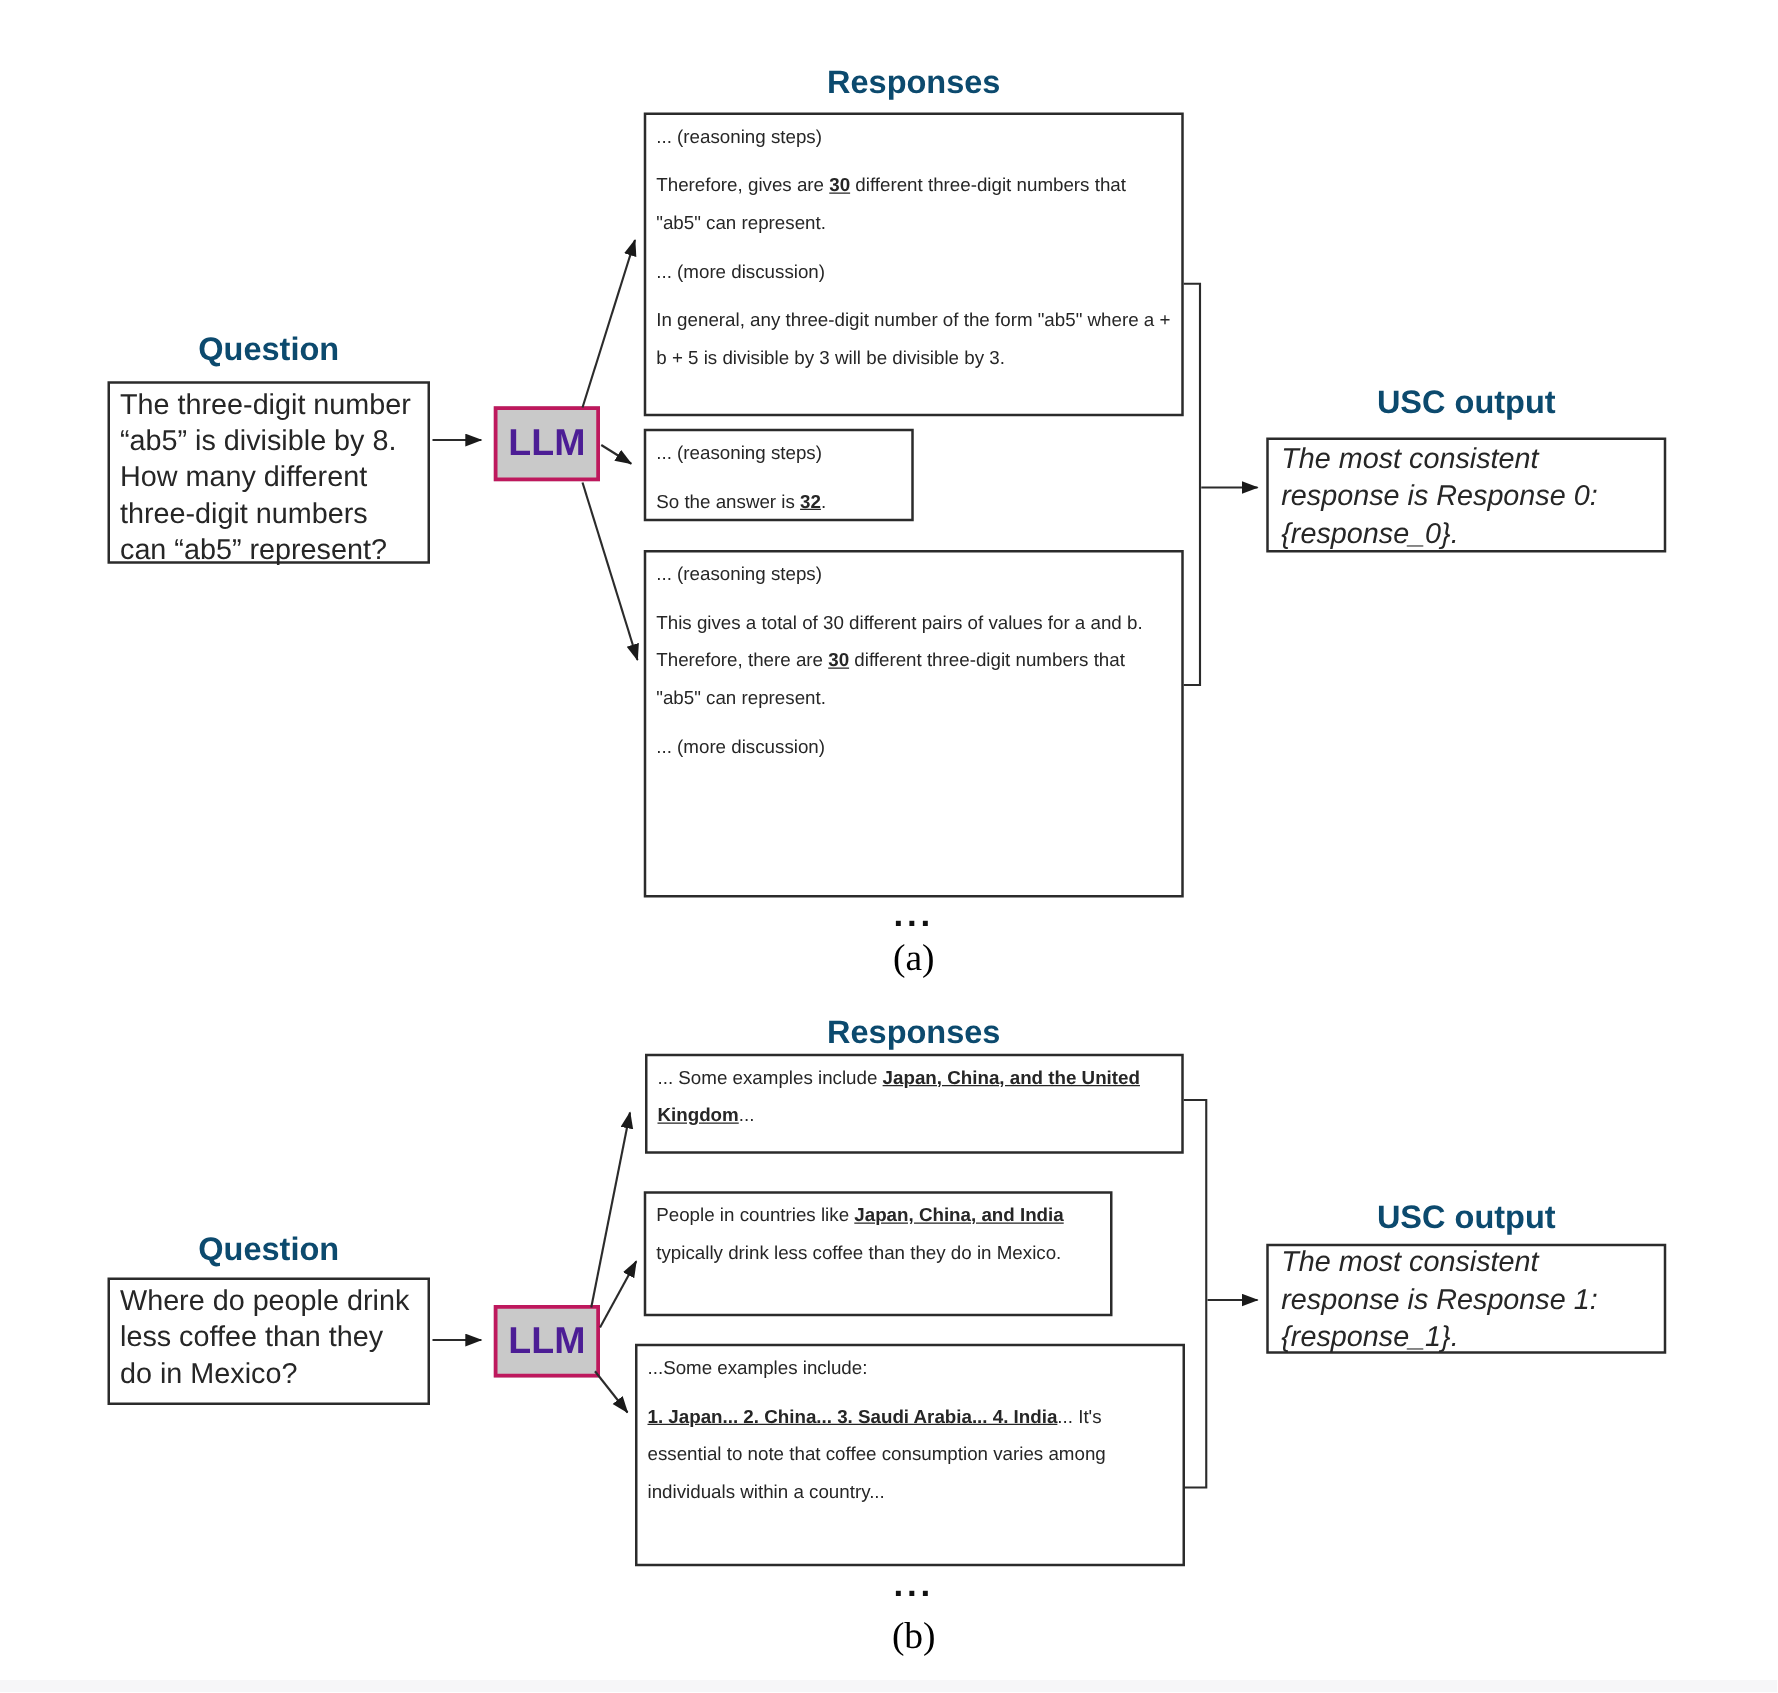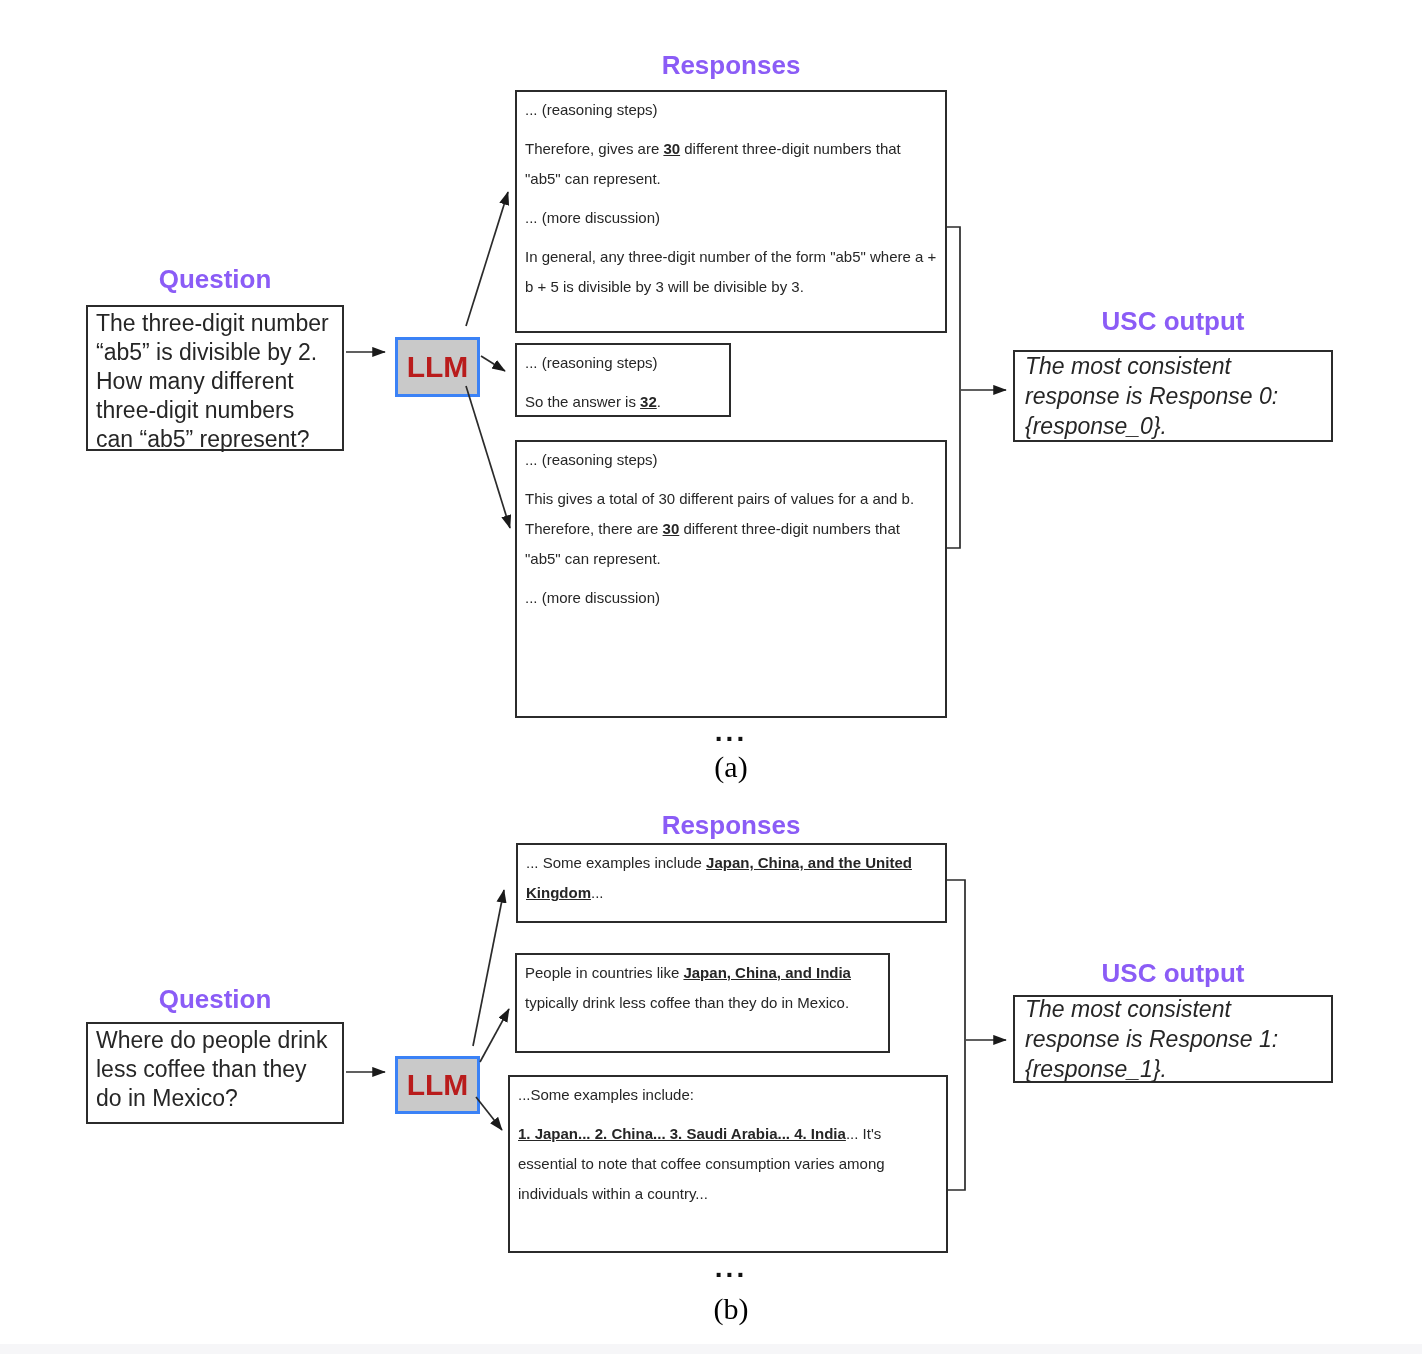--- a/index.html
+++ b/index.html
@@ -26,30 +26,29 @@
     box-sizing:border-box;
   }
   .box p{margin:0 0 9px 0;}
   .box p:last-child{margin-bottom:0;}
   .bu{font-weight:bold;text-decoration:underline;}
   .coltitle{
     position:absolute;
     font-weight:bold;
     font-size:26px;
     text-align:center;
-    color:#8b5cf6;
+    color:#0c4a6e;
   }
   .llm{
     position:absolute;
     background:var(--llm-fill);
-    border:3px solid #3b82f6;
+    border:3px solid #be185d;
     display:flex;align-items:center;justify-content:center;
-    font-weight:bold;font-size:30px;color:#b91c1c;
+    font-weight:bold;font-size:30px;color:#4c1d95;
     box-sizing:border-box;
-    margin-top:12px;
   }
   .qbox{
     position:absolute;
     border:2px solid var(--border);
     background:#fff;
     font-size:23px;line-height:29px;
     padding:2px 8px;box-sizing:border-box;
   }
   .uscbox{
     position:absolute;
@@ -92,21 +91,21 @@
     </div>
   <div class="box" style="left:515px;top:440px;width:432px;height:278px;">
       <p><span>... (reasoning steps)</span></p>
       <p><span>This gives a total of 30 different pairs of values for a and b. Therefore, there are </span><span class="bu">30</span><span> different three-digit numbers that "ab5" can represent.</span></p>
       <p><span>... (more discussion)</span></p>
     </div>
 
   <div class="dots" style="left:515px;top:716px;width:432px;">...</div>
 
   <div class="coltitle" style="left:86px;top:264px;width:258px;">Question</div>
-  <div class="qbox" style="left:86px;top:305px;width:258px;height:146px;">The three-digit number “ab5” is divisible by 2. How many different three-digit numbers can “ab5” represent?</div>
+  <div class="qbox" style="left:86px;top:305px;width:258px;height:146px;">The three-digit number “ab5” is divisible by 8. How many different three-digit numbers can “ab5” represent?</div>
 
   <div class="llm" style="left:395px;top:325px;width:85px;height:60px;">LLM</div>
 
   <div class="coltitle" style="left:1013px;top:306px;width:320px;">USC output</div>
   <div class="uscbox" style="left:1013px;top:350px;width:320px;height:92px;">The most consistent response is Response 0: {response_0}.</div>
 
   <div class="caption" style="left:515px;top:750px;width:432px;">(a)</div>
 
   <div class="coltitle" style="left:515px;top:810px;width:432px;">Responses</div>
 

